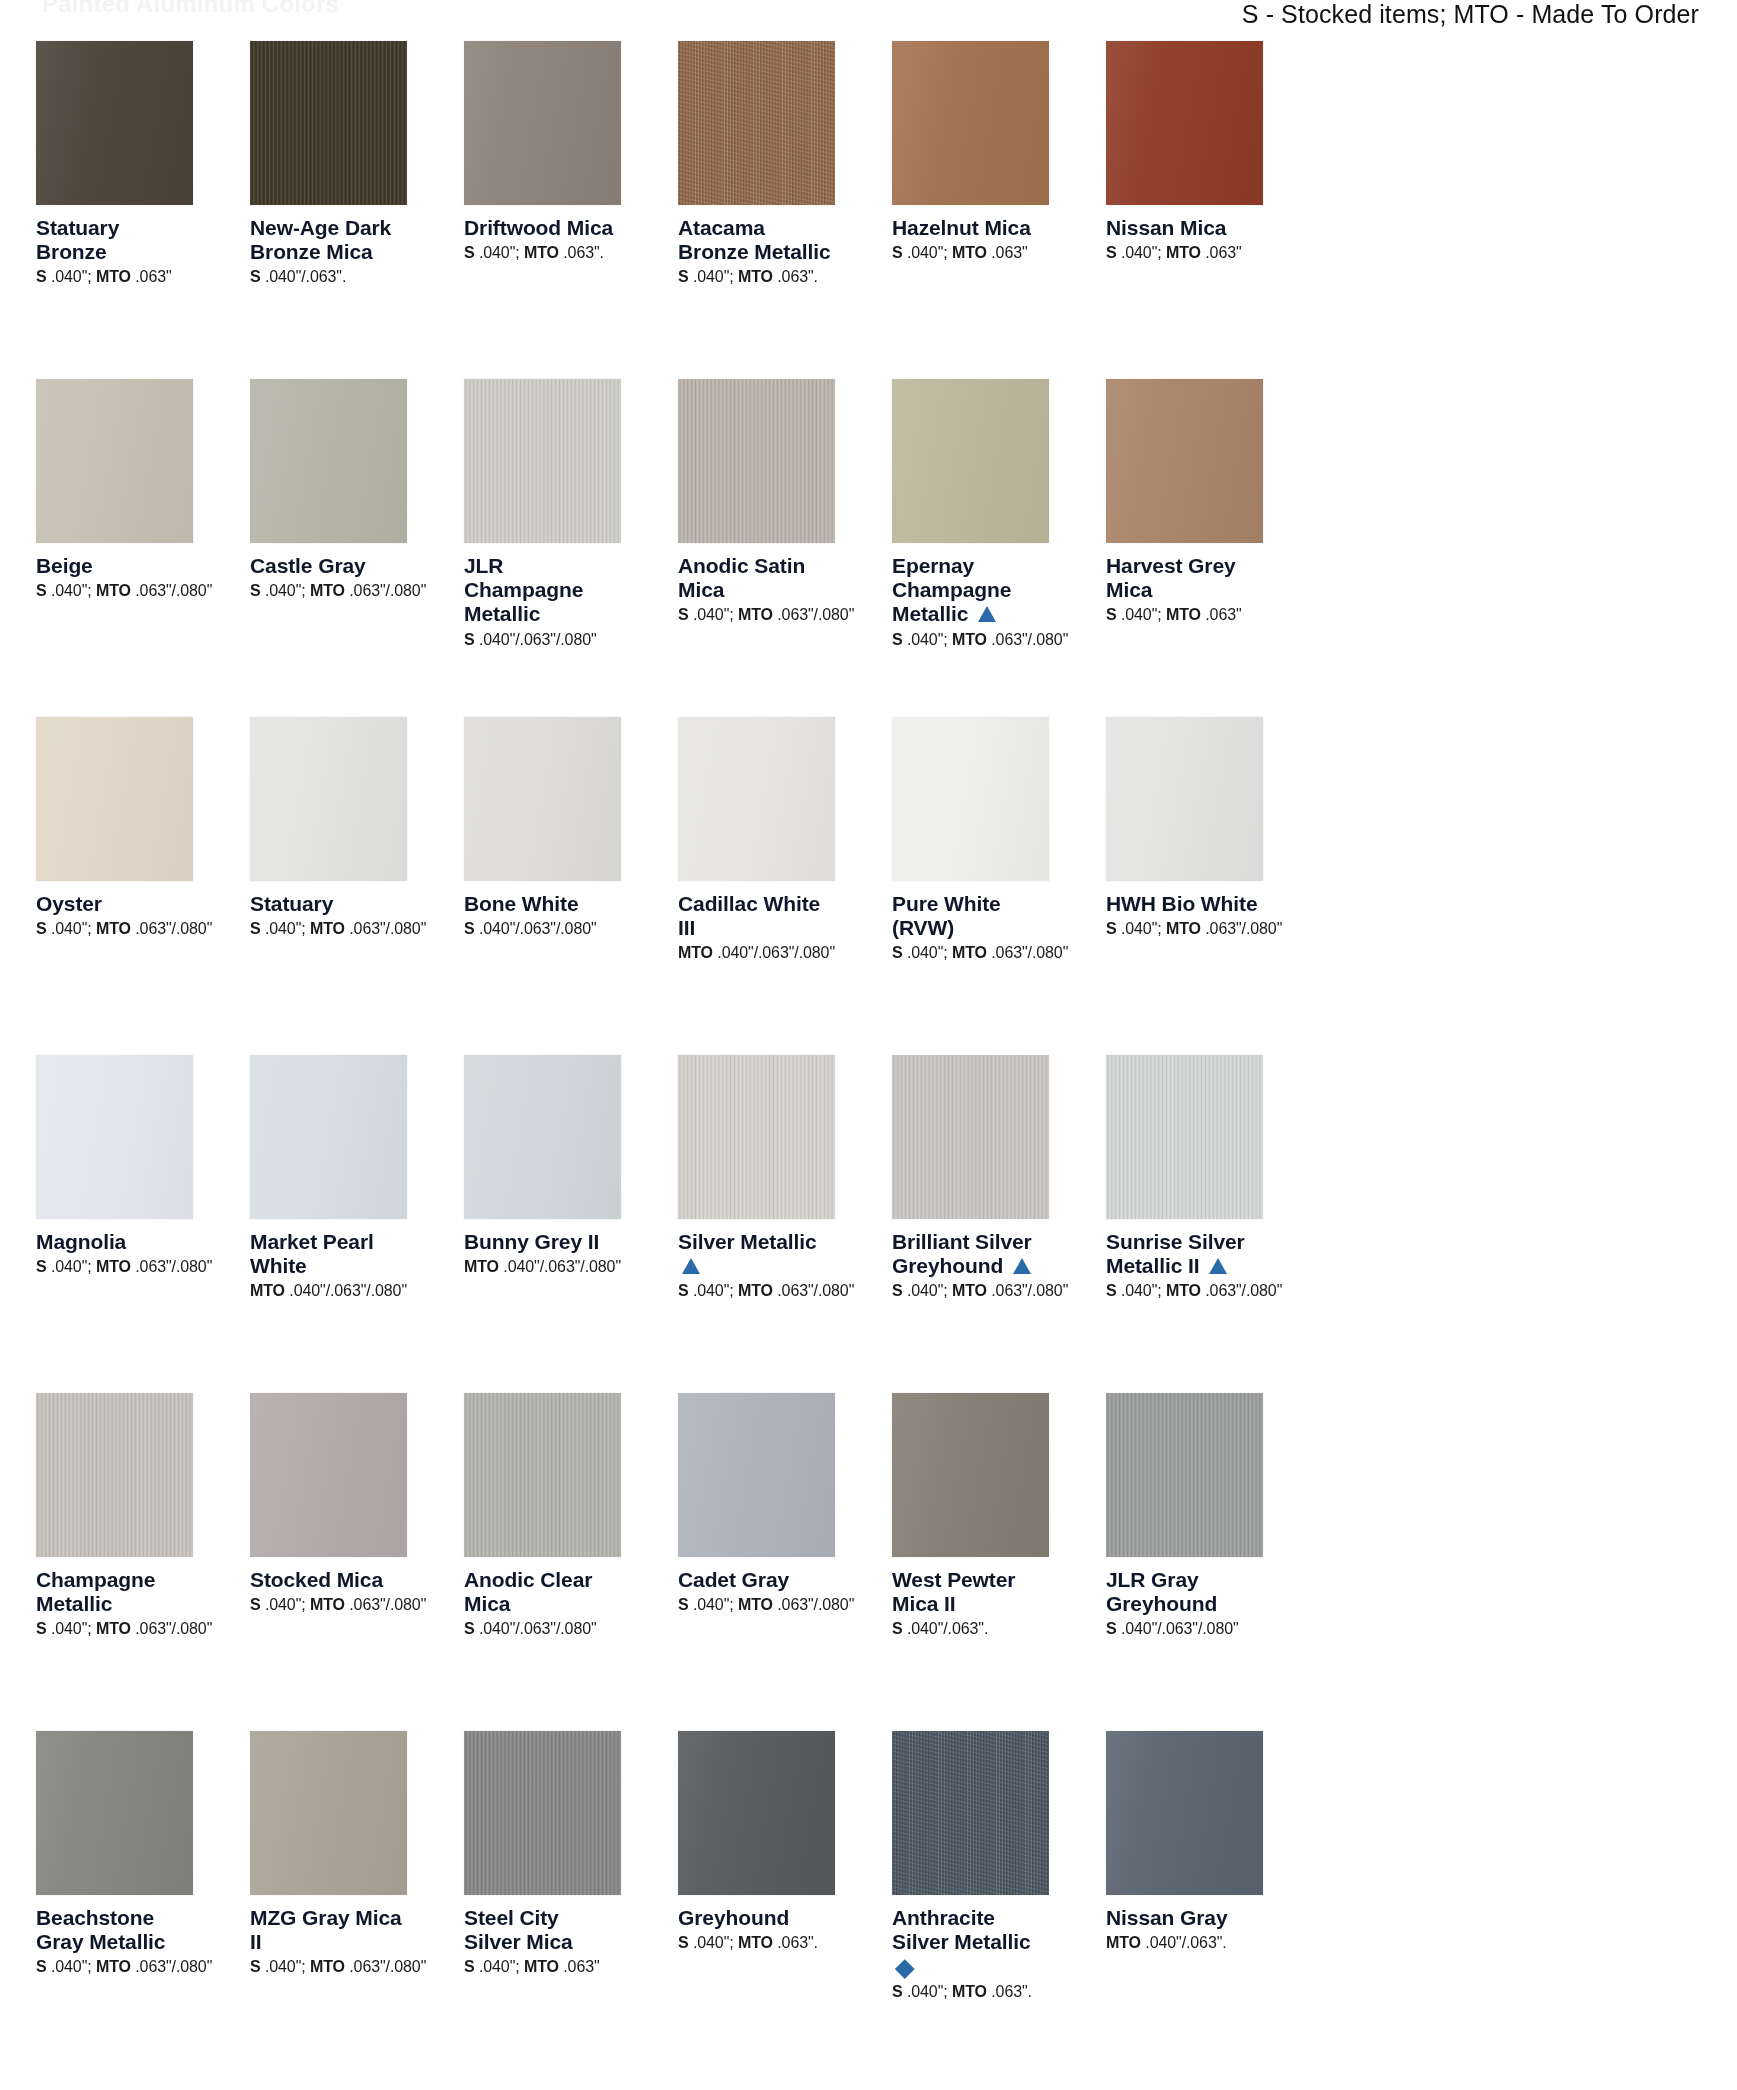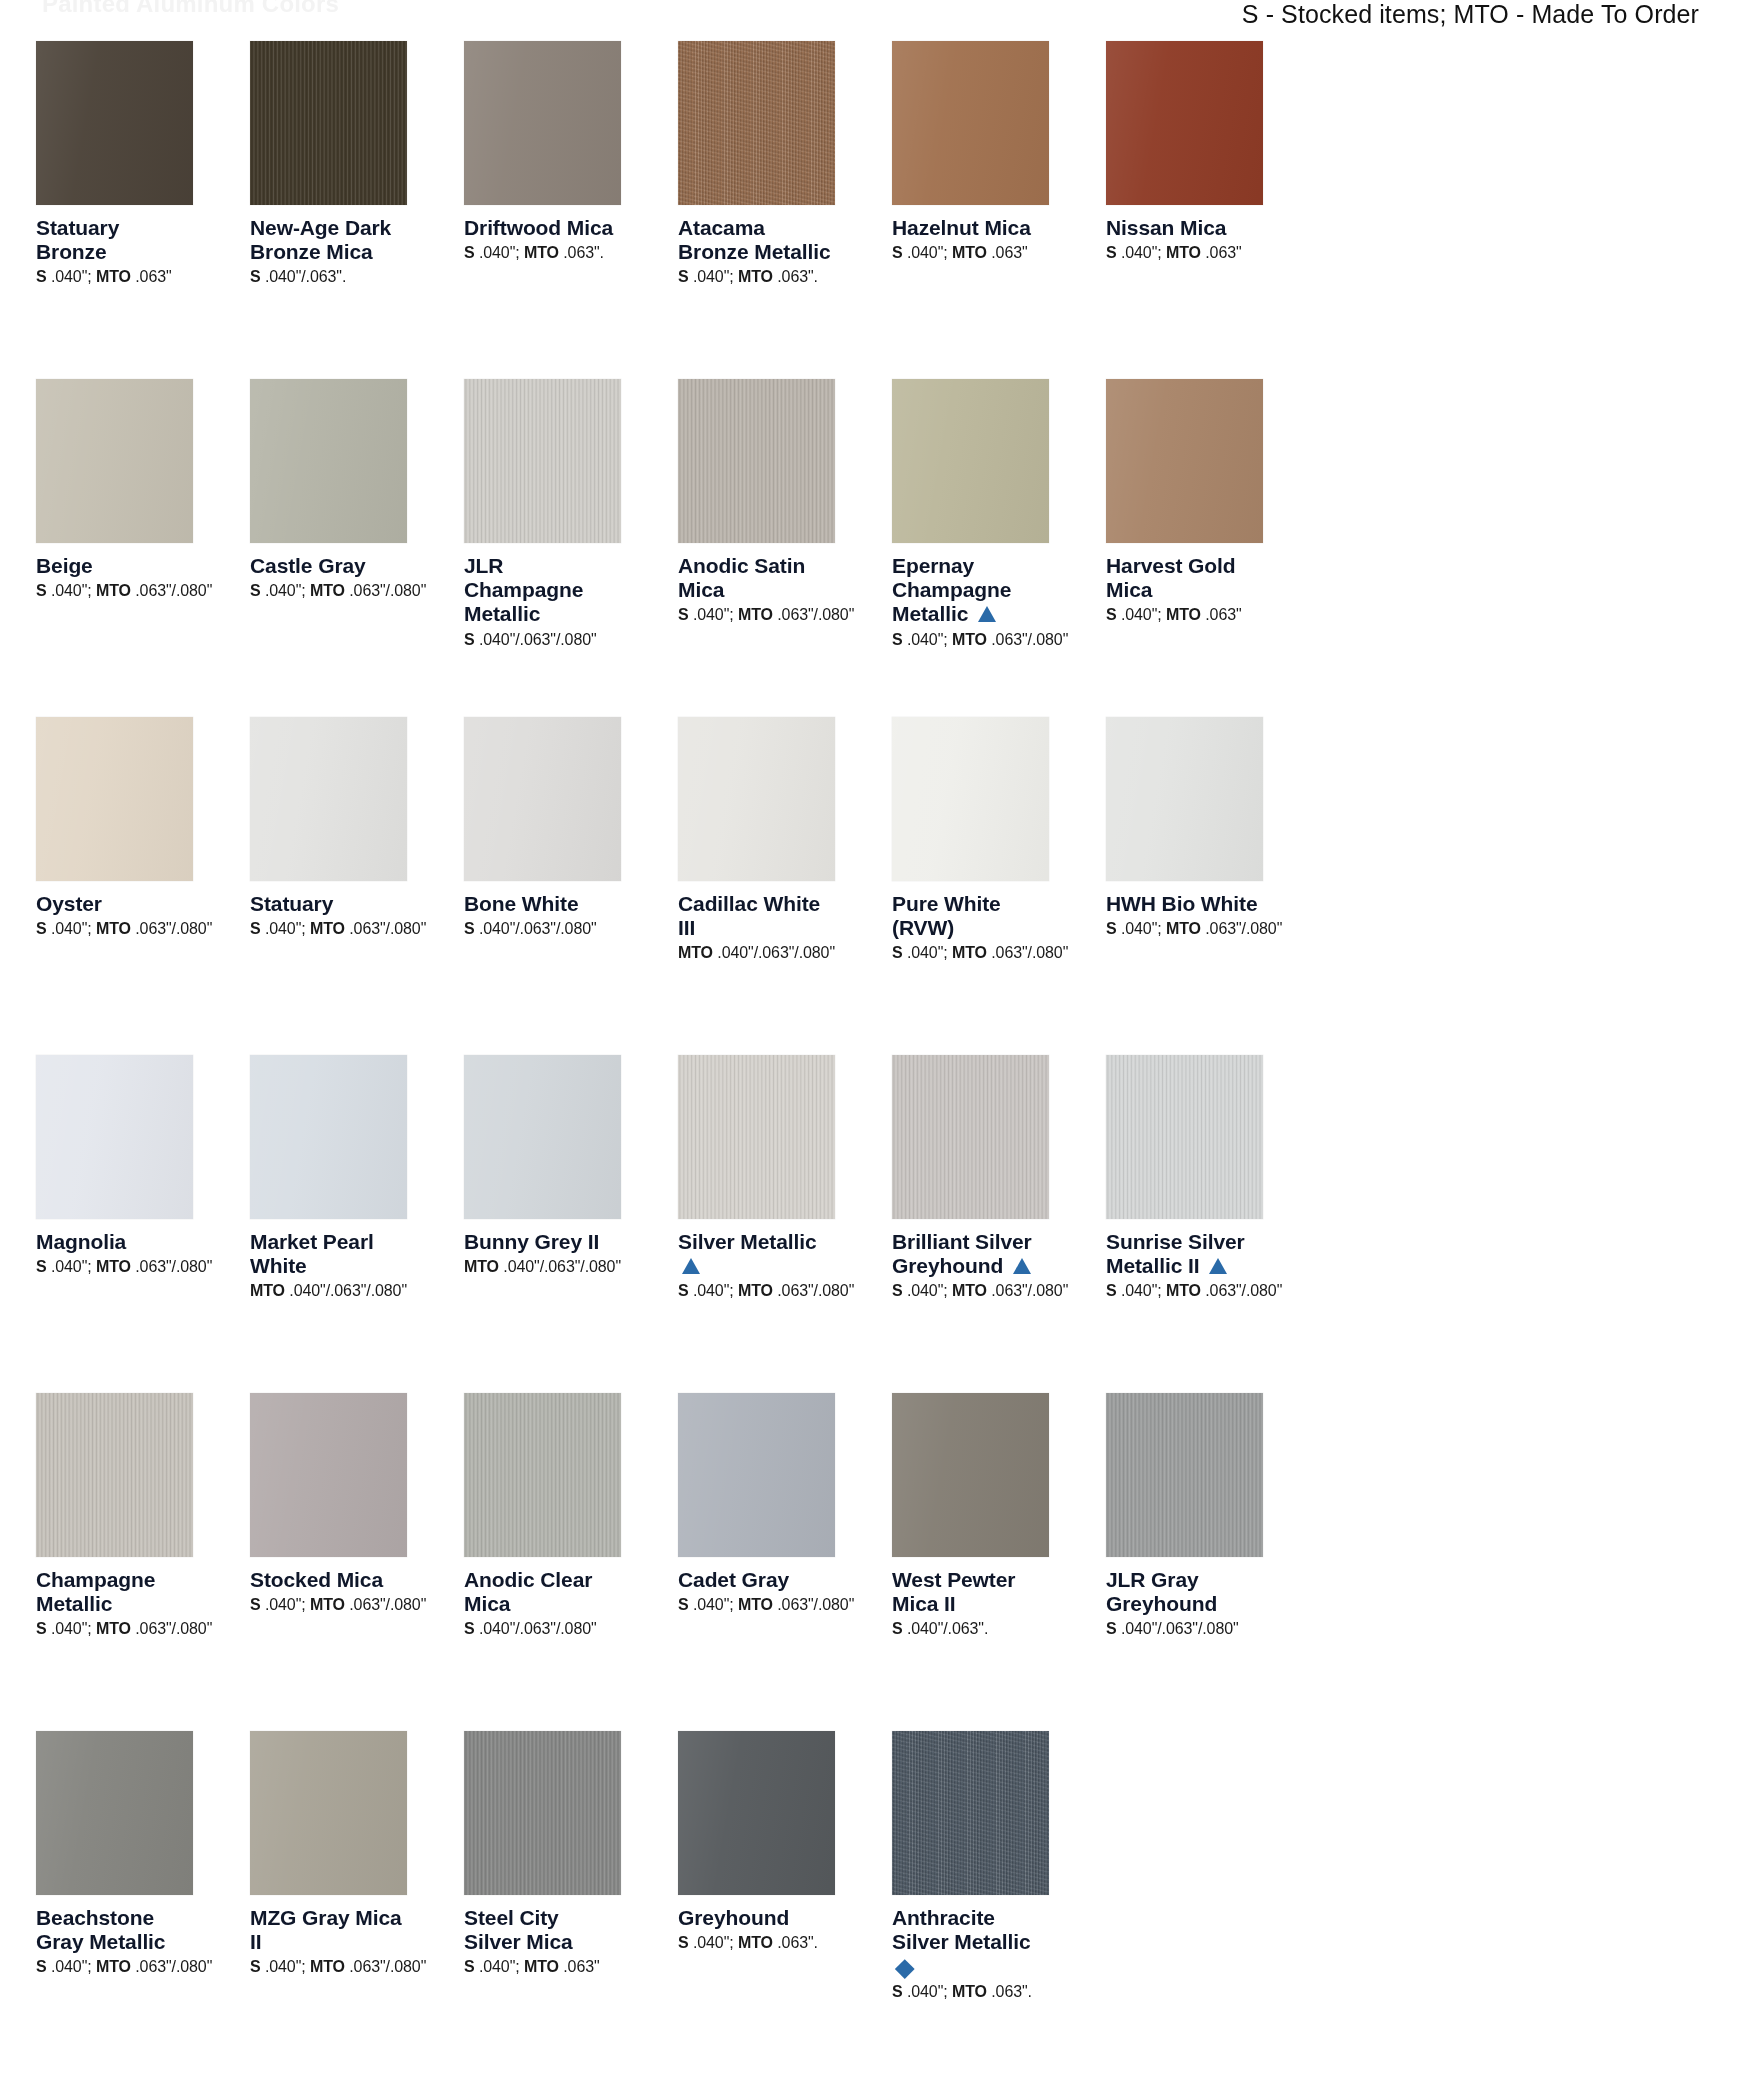--- a/index.html
+++ b/index.html
@@ -225,21 +225,21 @@
       <div class="swatch-chip" style="background: rgb(187, 183, 155);">
         <div class="tex tex-sheen"></div>
       </div>
       <div class="swatch-label"><span>Epernay Champagne Metallic</span> <span class="marker marker-triangle" style="border-bottom-color: rgb(42, 106, 168);"></span></div>
       <div class="swatch-spec"><b>S</b> .040"; <b>MTO</b> .063"/.080"</div>
     </div>
     <div class="swatch-cell">
       <div class="swatch-chip" style="background: rgb(168, 132, 104);">
         <div class="tex tex-sheen"></div>
       </div>
-      <div class="swatch-label"><span>Harvest Gold Mica</span></div>
+      <div class="swatch-label"><span>Harvest Grey Mica</span></div>
       <div class="swatch-spec"><b>S</b> .040"; <b>MTO</b> .063"</div>
     </div>
     <div class="swatch-cell">
       <div class="swatch-chip" style="background: rgb(226, 215, 199);">
         <div class="tex tex-sheen"></div>
       </div>
       <div class="swatch-label"><span>Oyster</span></div>
       <div class="swatch-spec"><b>S</b> .040"; <b>MTO</b> .063"/.080"</div>
     </div>
     <div class="swatch-cell">
@@ -389,14 +389,21 @@
       <div class="swatch-label"><span>Greyhound</span></div>
       <div class="swatch-spec"><b>S</b> .040"; <b>MTO</b> .063".</div>
     </div>
     <div class="swatch-cell">
       <div class="swatch-chip" style="background: rgb(78, 90, 102);">
         <div class="tex tex-flake"></div>
       </div>
       <div class="swatch-label"><span>Anthracite Silver Metallic</span> <span class="marker marker-diamond" style="background: rgb(42, 106, 168);"></span></div>
       <div class="swatch-spec"><b>S</b> .040"; <b>MTO</b> .063".</div>
     </div>
+    <div class="swatch-cell">
+      <div class="swatch-chip" style="background: rgb(90, 100, 112);">
+        <div class="tex tex-sheen"></div>
+      </div>
+      <div class="swatch-label"><span>Nissan Gray</span></div>
+      <div class="swatch-spec"><b>MTO</b> .040"/.063".</div>
+    </div>
   </div>
 
 
 </body></html>

